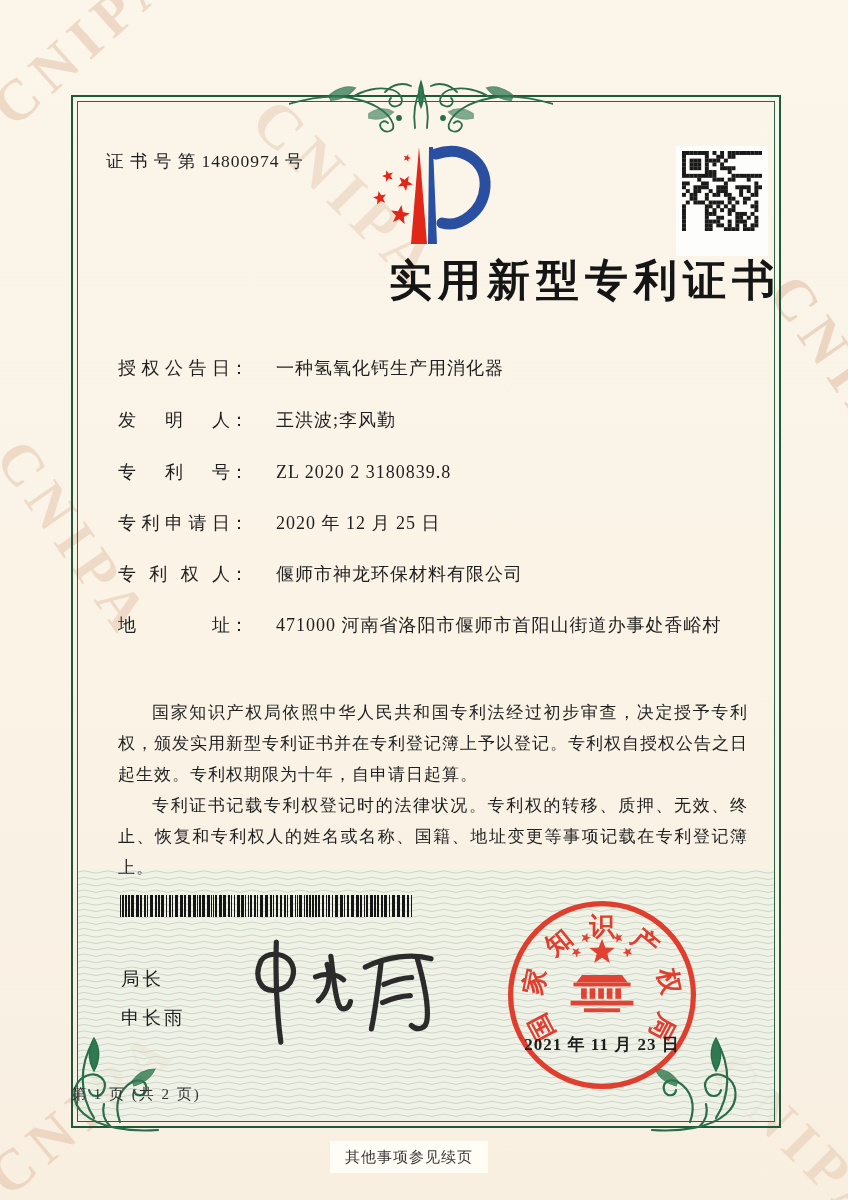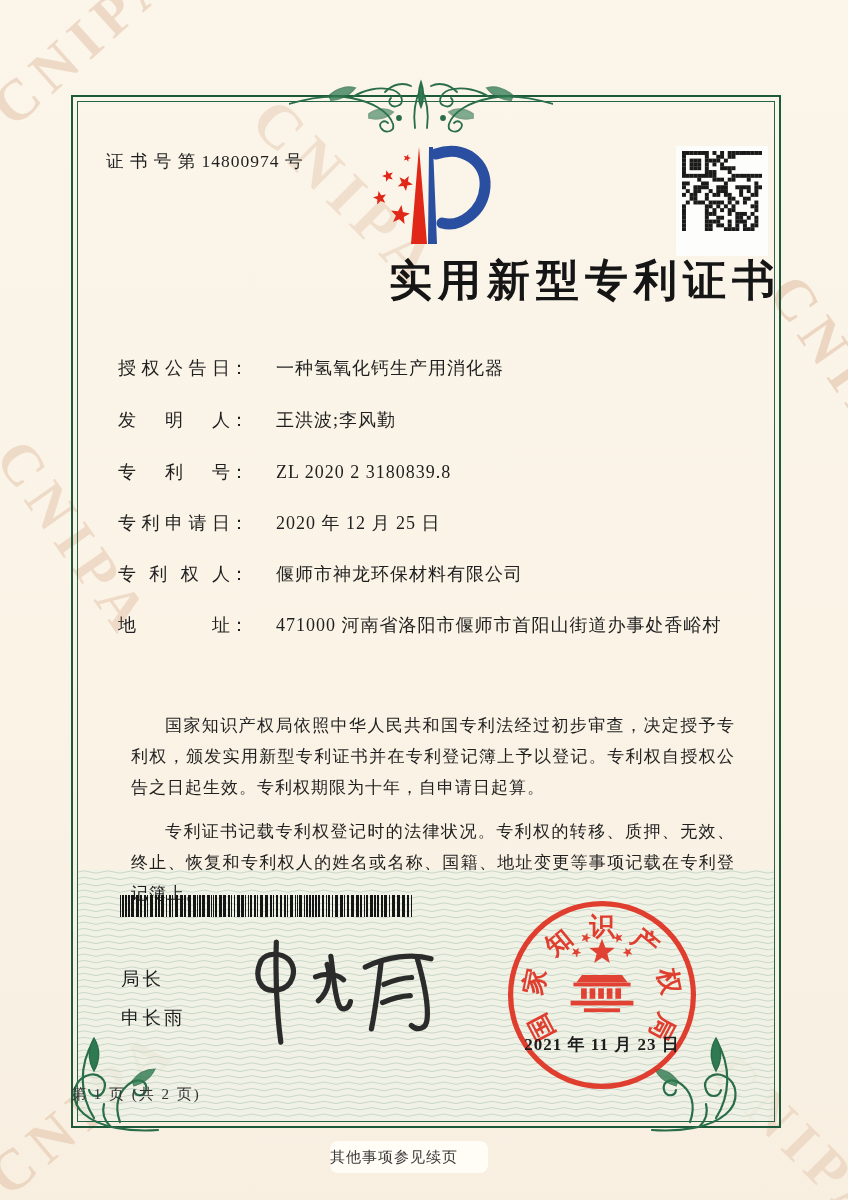--- a/index.html
+++ b/index.html
@@ -35,34 +35,34 @@
     font-size:43px;font-weight:bold;letter-spacing:6px;color:#151515;}
   
   .row{position:absolute;left:118px;z-index:3;font-size:18px;white-space:nowrap;}
   .row .lab{display:inline-block;width:112px;text-align:justify;text-align-last:justify;vertical-align:bottom;}
   .row .col{display:inline-block;}
   .row .val{margin-left:28px;letter-spacing:1px;}
   .row .grp2{position:absolute;left:332px;top:0;}
   
   .bodytext{position:absolute;left:118px;top:697px;width:630px;z-index:3;
     font-size:17px;line-height:31px;text-align:justify;letter-spacing:1px;}
-  .bodytext p{margin:13px;text-indent:2em;}
+  .bodytext p{margin:0;text-indent:2em;}
   
   .waves{position:absolute;left:78px;top:862px;z-index:1;}
   .barcode{position:absolute;left:120px;top:895px;z-index:3;}
   .director{position:absolute;left:121px;top:966px;z-index:3;font-size:18.5px;letter-spacing:3px;}
   .director-name{position:absolute;left:121px;top:1005px;z-index:3;font-size:18.5px;letter-spacing:3px;}
   .sig{position:absolute;left:232px;top:930px;z-index:4;transform:rotate(-2deg);}
   .seal{position:absolute;left:502px;top:895px;z-index:3;}
   .seal-date{position:absolute;left:507px;top:1033px;width:190px;z-index:4;text-align:center;
     font-size:17px;font-weight:bold;letter-spacing:1px;color:#1d1d1d;}
   .pageno{position:absolute;left:71px;top:1085px;width:710px;text-align:left;z-index:3;
     font-size:15px;letter-spacing:2px;color:#333;}
   .footnote{position:absolute;left:330px;top:1141px;width:158px;height:32px;line-height:32px;z-index:3;
-    background:#fffdf6;font-size:15px;letter-spacing:1px;color:#3a3a3a;border-radius:8px;}
+    background:#fffdf6;text-align:center;font-size:15px;letter-spacing:1px;color:#3a3a3a;}
 </style>
 </head>
 <body>
 
 <div class="page">
 
   <div class="wm" style="left:-28px;top:6px;transform:rotate(-42deg);opacity:.55">CNIPA</div>
   <div class="wm" style="left:228px;top:158px;transform:rotate(45deg);opacity:.42;font-size:62px">CNIPA</div>
   <div class="wm" style="left:735px;top:340px;transform:rotate(55deg);opacity:.6">CNIPA</div>
   <div class="wm" style="left:-38px;top:505px;transform:rotate(55deg);opacity:.5">CNIPA</div>

